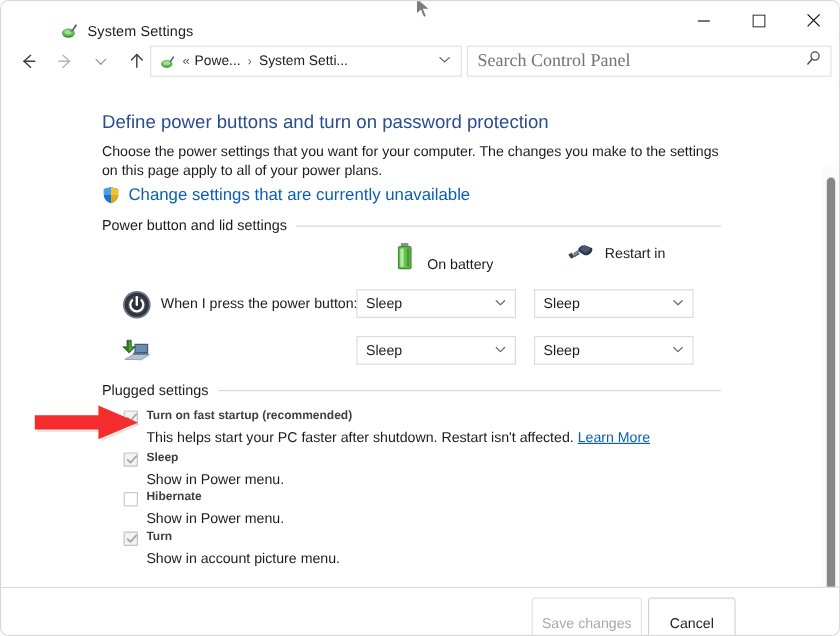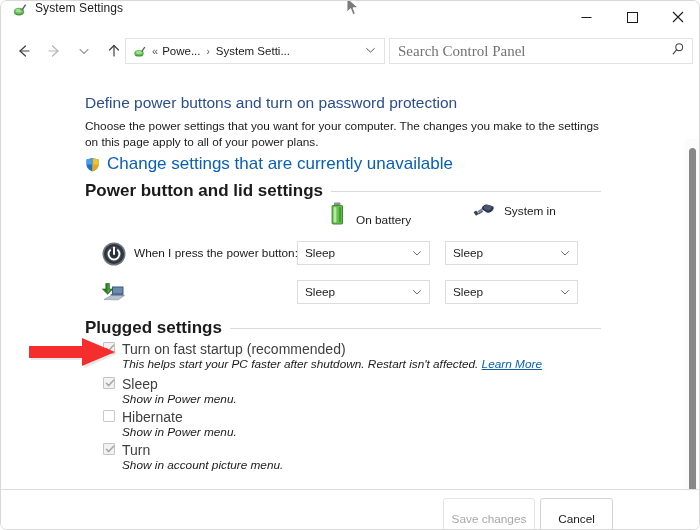--- a/index.html
+++ b/index.html
@@ -22,21 +22,22 @@
     overflow: hidden;
   }
 
   
   #titlebar {
     position: absolute;
     left: 0; top: 0;
     width: 700px; height: 32px;
     background: #ffffff;
     display: flex;
-    align-items: flex-start;
+    align-items: flex-end;
+    padding-left: 38px;
   }
   #title-icon {
     margin-left: 10px;
     width: 16px; height: 16px;
     display: block;
   }
   #title-text {
     margin-left: 8px;
     font-size: 12px;
     color: #1b1b1b;
@@ -147,39 +148,38 @@
   }
   #uac-link-row {
     position: absolute;
     left: 84px; top: 85px;
     display: flex;
     align-items: center;
   }
   #uac-shield { width: 15px; height: 15px; display: block; }
   #uac-link-text {
     margin-left: 7px;
-    font-size: 17px;
+    font-size: 14px;
     color: #0a5fb4;
     white-space: nowrap;
   }
 
   
   .section-head {
     position: absolute;
     left: 84px;
     width: 516px;
     display: flex;
     align-items: center;
   }
   .section-head .label {
-    font-size: 17px;
+    font-size: 12px;
     color: #1b1b1b;
     white-space: nowrap;
     padding-right: 8px;
-    font-weight: bold;
   }
   .section-head .rule {
     flex: 1;
     height: 1px;
     background: #d9d9d9;
   }
   #sec-power { top: 112px; }
   #sec-shutdown { top: 249px; }
 
   
@@ -260,32 +260,31 @@
   .cbox .tick {
     position: absolute;
     left: 1px; top: 0px;
     width: 10px; height: 10px;
     display: block;
     color: #a6a6a6;
   }
   .chk-label {
     position: absolute;
     left: 37px; top: 0;
-    font-size: 14px;
-    font-weight: normal;
+    font-size: 10px;
+    font-weight: bold;
     color: #3f3f3f;
     white-space: nowrap;
   }
   .chk-sub {
     position: absolute;
     left: 37px; top: 16px;
     font-size: 11.8px;
     color: #1b1b1b;
     white-space: nowrap;
-    font-style: italic;
   }
   .chk-sub a {
     color: #0a5fb4;
     text-decoration: underline;
   }
 
   
   #scrollbar {
     position: absolute;
     right: 1px; top: 70px;
@@ -469,21 +468,21 @@
     </div>
 
     <div id="col-plugged">
       <svg width="26" height="20" viewBox="0 0 26 20">
         <path d="M24.2 5.6 C25 6.4 24.8 8.2 23.6 9.6 C22.1 11.4 19.4 12.5 17.4 11.2 L13.6 8.8 C12.4 8 12.6 6.4 13.8 5.2 C15.4 3.6 18.2 2.9 20 4 Z" fill="#2c3550"></path>
         <path d="M22.5 5.2 C23.1 5.8 22.9 7 22 8 C20.8 9.3 18.9 10 17.6 9.2 L15.2 7.6 C14.4 7 14.6 5.9 15.5 5.1 C16.8 4 18.7 3.6 19.9 4.3 Z" fill="#4b5674"></path>
         <path d="M12.8 7.4 L8.4 10.2 L9.4 11.6 L13.6 8.9 Z" fill="#6d7893"></path>
         <path d="M13.3 9.2 L9 12 L10 13.4 L14.1 10.7 Z" fill="#58627c"></path>
         <path d="M7.2 9.4 L9.8 12.9 L7 14.7 L4.6 11.2 Z" fill="#39425c"></path>
       </svg>
-      <span class="col-label">System in</span>
+      <span class="col-label">Restart in</span>
     </div>
 
     <div class="setting-row" id="row-power-button">
       <svg class="row-icon" viewBox="0 0 26 26">
         <circle cx="13" cy="13" r="11.5" fill="#6f757e"></circle>
         <circle cx="13" cy="13" r="10" fill="#2f353e"></circle>
         <circle cx="13" cy="13" r="7.4" fill="#4a525d"></circle>
         <circle cx="13" cy="13" r="6" fill="#2b313a"></circle>
         <path d="M13 6.6 V13" stroke="#ffffff" stroke-width="2" stroke-linecap="round"></path>
         <path d="M9.2 9.2 A5.4 5.4 0 1 0 16.8 9.2" fill="none" stroke="#ffffff" stroke-width="1.9" stroke-linecap="round"></path>

